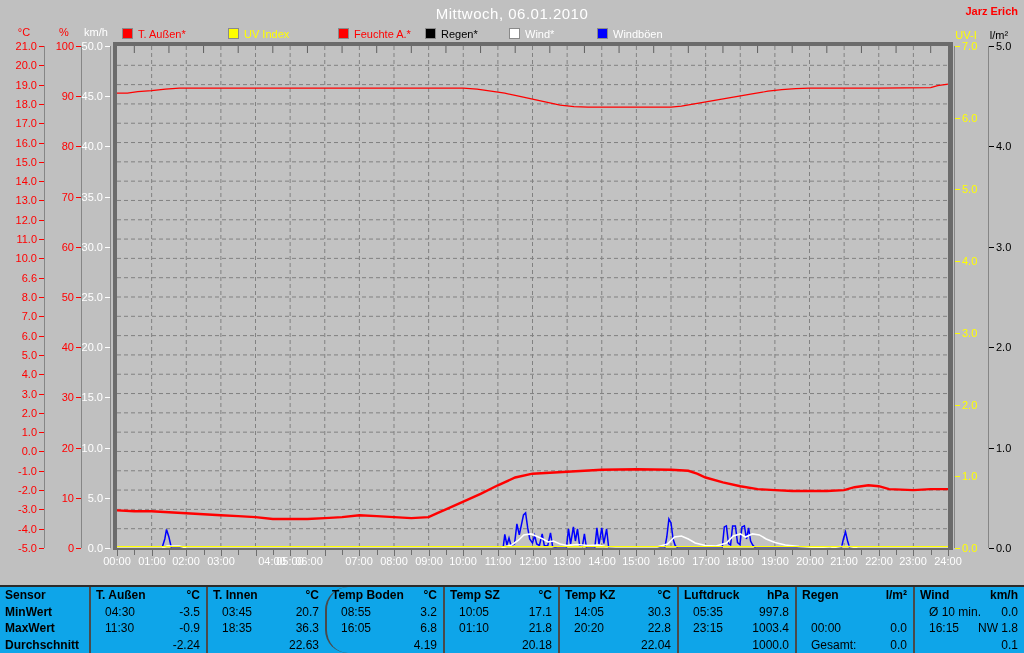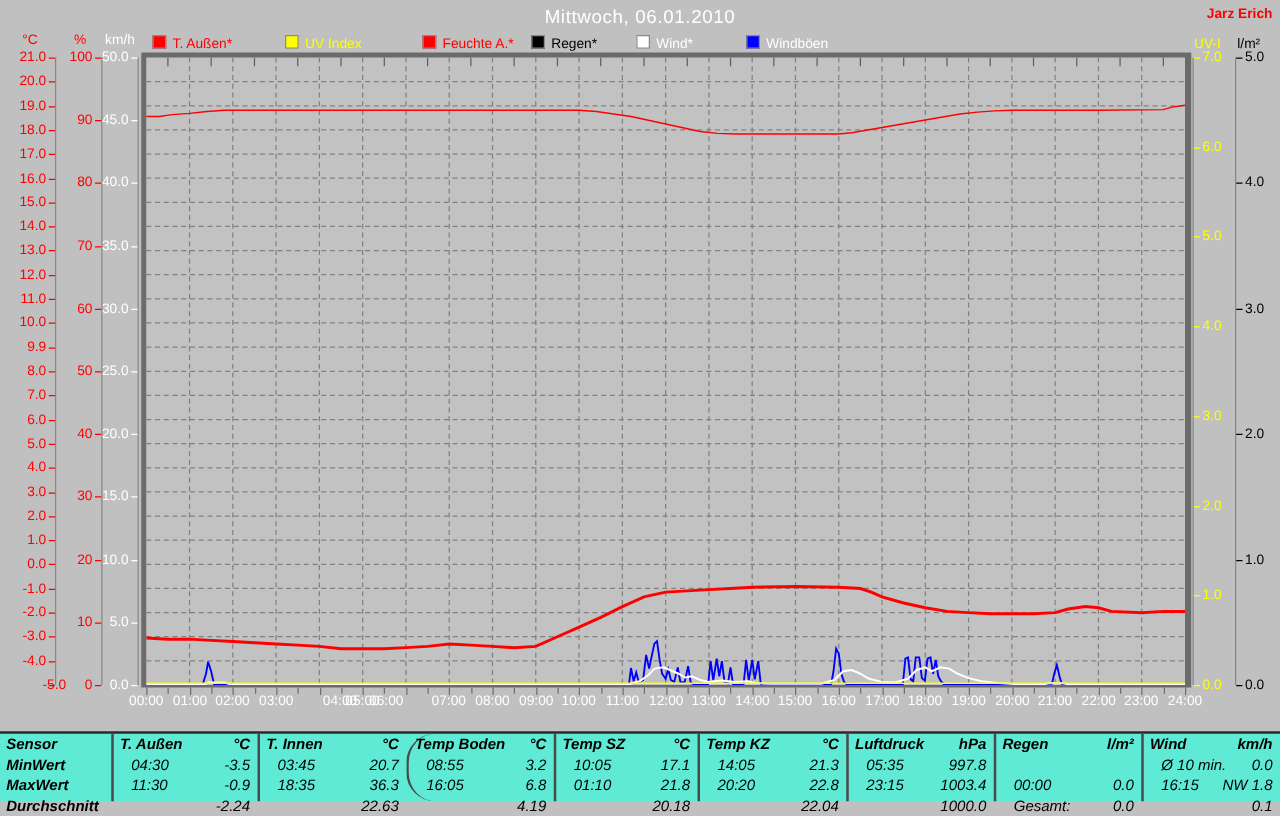--- a/index.html
+++ b/index.html
@@ -11,22 +11,22 @@
     border-style:solid;border-color:#6b6b6b;border-width:4px 5px 2px 4px;background:#c2c2c2;}
   #chart{position:absolute;left:117px;top:46px;}
   .unit-label{position:absolute;font-size:11px;width:46px;text-align:center;font-weight:normal;}
   .axis-line{position:absolute;width:1px;background:#868686;}
   .tickmark{position:absolute;height:1px;}
   .tick-label{position:absolute;font-size:11px;line-height:12px;white-space:nowrap;}
   .xlabel{position:absolute;top:555px;font-size:11px;color:#ffffff;width:42px;text-align:center;}
   .btick{position:absolute;width:1px;background:#6f6f6f;}
   .legend-item{position:absolute;top:28px;font-size:11px;line-height:13px;white-space:nowrap;}
   .legend-swatch{display:inline-block;width:11px;height:11px;vertical-align:-1px;margin-right:5px;border:1px solid #8a8a8a;box-sizing:border-box;}
-  .sensor-table{position:absolute;left:0;top:585px;width:1024px;height:56px;background:#5eead4;
-    border-top:2px solid #2b2b2b;box-sizing:border-box;display:flex;color:#000;font-style:italic;}
+  .sensor-table{position:absolute;left:0;top:585px;width:1024px;height:68px;background:#0ea5e9;
+    border-top:2px solid #2b2b2b;box-sizing:border-box;display:flex;color:#000;}
   .tcol{box-sizing:border-box;flex:0 0 auto;}
   .tcol.sep{border-left:2px solid #4a4a4a;}
   .trow{height:16.5px;line-height:16.5px;font-size:12px;display:flex;justify-content:space-between;white-space:nowrap;overflow:hidden;}
   .trow .lt{padding-left:14px;}
   .trow .rt{padding-right:6px;text-align:right;}
   .trow.thead{font-weight:bold;}
   .trow.thead .lt{padding-left:5px;}
   .rowlab{font-weight:bold;padding-left:5px;}
 </style>
 </head>
@@ -153,21 +153,21 @@
       <div class="tick-label" style="top: 175px; color: rgb(255, 0, 0); left: -1px; width: 38px; text-align: right;">14.0</div>
       <div class="tickmark" style="left: 39px; top: 200px; width: 5px; background: rgb(255, 0, 0);"></div>
       <div class="tick-label" style="top: 194px; color: rgb(255, 0, 0); left: -1px; width: 38px; text-align: right;">13.0</div>
       <div class="tickmark" style="left: 39px; top: 220px; width: 5px; background: rgb(255, 0, 0);"></div>
       <div class="tick-label" style="top: 214px; color: rgb(255, 0, 0); left: -1px; width: 38px; text-align: right;">12.0</div>
       <div class="tickmark" style="left: 39px; top: 239px; width: 5px; background: rgb(255, 0, 0);"></div>
       <div class="tick-label" style="top: 233px; color: rgb(255, 0, 0); left: -1px; width: 38px; text-align: right;">11.0</div>
       <div class="tickmark" style="left: 39px; top: 258px; width: 5px; background: rgb(255, 0, 0);"></div>
       <div class="tick-label" style="top: 252px; color: rgb(255, 0, 0); left: -1px; width: 38px; text-align: right;">10.0</div>
       <div class="tickmark" style="left: 39px; top: 278px; width: 5px; background: rgb(255, 0, 0);"></div>
-      <div class="tick-label" style="top: 272px; color: rgb(255, 0, 0); left: -1px; width: 38px; text-align: right;">9.9</div>
+      <div class="tick-label" style="top: 272px; color: rgb(255, 0, 0); left: -1px; width: 38px; text-align: right;">6.6</div>
       <div class="tickmark" style="left: 39px; top: 297px; width: 5px; background: rgb(255, 0, 0);"></div>
       <div class="tick-label" style="top: 291px; color: rgb(255, 0, 0); left: -1px; width: 38px; text-align: right;">8.0</div>
       <div class="tickmark" style="left: 39px; top: 316px; width: 5px; background: rgb(255, 0, 0);"></div>
       <div class="tick-label" style="top: 310px; color: rgb(255, 0, 0); left: -1px; width: 38px; text-align: right;">7.0</div>
       <div class="tickmark" style="left: 39px; top: 336px; width: 5px; background: rgb(255, 0, 0);"></div>
       <div class="tick-label" style="top: 330px; color: rgb(255, 0, 0); left: -1px; width: 38px; text-align: right;">6.0</div>
       <div class="tickmark" style="left: 39px; top: 355px; width: 5px; background: rgb(255, 0, 0);"></div>
       <div class="tick-label" style="top: 349px; color: rgb(255, 0, 0); left: -1px; width: 38px; text-align: right;">5.0</div>
       <div class="tickmark" style="left: 39px; top: 374px; width: 5px; background: rgb(255, 0, 0);"></div>
       <div class="tick-label" style="top: 368px; color: rgb(255, 0, 0); left: -1px; width: 38px; text-align: right;">4.0</div>
@@ -181,21 +181,21 @@
       <div class="tick-label" style="top: 445px; color: rgb(255, 0, 0); left: -1px; width: 38px; text-align: right;">0.0</div>
       <div class="tickmark" style="left: 39px; top: 471px; width: 5px; background: rgb(255, 0, 0);"></div>
       <div class="tick-label" style="top: 465px; color: rgb(255, 0, 0); left: -1px; width: 38px; text-align: right;">-1.0</div>
       <div class="tickmark" style="left: 39px; top: 490px; width: 5px; background: rgb(255, 0, 0);"></div>
       <div class="tick-label" style="top: 484px; color: rgb(255, 0, 0); left: -1px; width: 38px; text-align: right;">-2.0</div>
       <div class="tickmark" style="left: 39px; top: 509px; width: 5px; background: rgb(255, 0, 0);"></div>
       <div class="tick-label" style="top: 503px; color: rgb(255, 0, 0); left: -1px; width: 38px; text-align: right;">-3.0</div>
       <div class="tickmark" style="left: 39px; top: 529px; width: 5px; background: rgb(255, 0, 0);"></div>
       <div class="tick-label" style="top: 523px; color: rgb(255, 0, 0); left: -1px; width: 38px; text-align: right;">-4.0</div>
       <div class="tickmark" style="left: 39px; top: 548px; width: 5px; background: rgb(255, 0, 0);"></div>
-      <div class="tick-label" style="top: 542px; color: rgb(255, 0, 0); left: -1px; width: 38px; text-align: right; margin-left: 16px;">-5.0</div>
+      <div class="tick-label" style="top: 542px; color: rgb(255, 0, 0); left: -1px; width: 38px; text-align: right;">-5.0</div>
       <div class="axis-line" style="left: 81px; top: 46px; height: 502px;"></div>
       <div class="tickmark" style="left: 76px; top: 46px; width: 5px; background: rgb(255, 0, 0);"></div>
       <div class="tick-label" style="top: 40px; color: rgb(255, 0, 0); left: 36px; width: 38px; text-align: right;">100</div>
       <div class="tickmark" style="left: 76px; top: 96px; width: 5px; background: rgb(255, 0, 0);"></div>
       <div class="tick-label" style="top: 90px; color: rgb(255, 0, 0); left: 36px; width: 38px; text-align: right;">90</div>
       <div class="tickmark" style="left: 76px; top: 146px; width: 5px; background: rgb(255, 0, 0);"></div>
       <div class="tick-label" style="top: 140px; color: rgb(255, 0, 0); left: 36px; width: 38px; text-align: right;">80</div>
       <div class="tickmark" style="left: 76px; top: 197px; width: 5px; background: rgb(255, 0, 0);"></div>
       <div class="tick-label" style="top: 191px; color: rgb(255, 0, 0); left: 36px; width: 38px; text-align: right;">70</div>
       <div class="tickmark" style="left: 76px; top: 247px; width: 5px; background: rgb(255, 0, 0);"></div>
@@ -422,21 +422,21 @@
           <div class="rt">20.18</div>
         </div>
       </div>
       <div class="tcol sep" style="width: 119px;">
         <div class="trow thead">
           <div class="lt">Temp KZ</div>
           <div class="rt">°C</div>
         </div>
         <div class="trow">
           <div class="lt">14:05</div>
-          <div class="rt">21.3</div>
+          <div class="rt">30.3</div>
         </div>
         <div class="trow">
           <div class="lt">20:20</div>
           <div class="rt">22.8</div>
         </div>
         <div class="trow">
           <div class="lt"></div>
           <div class="rt">22.04</div>
         </div>
       </div>

